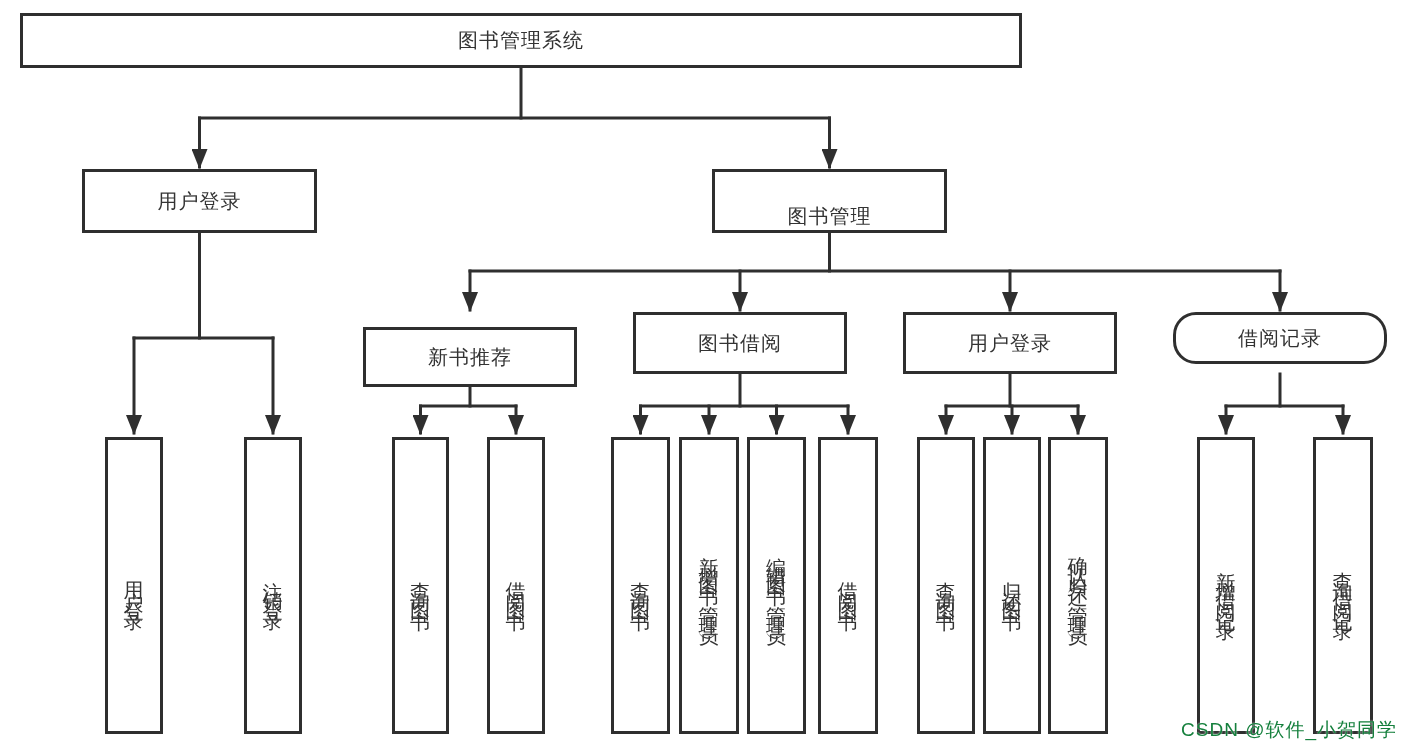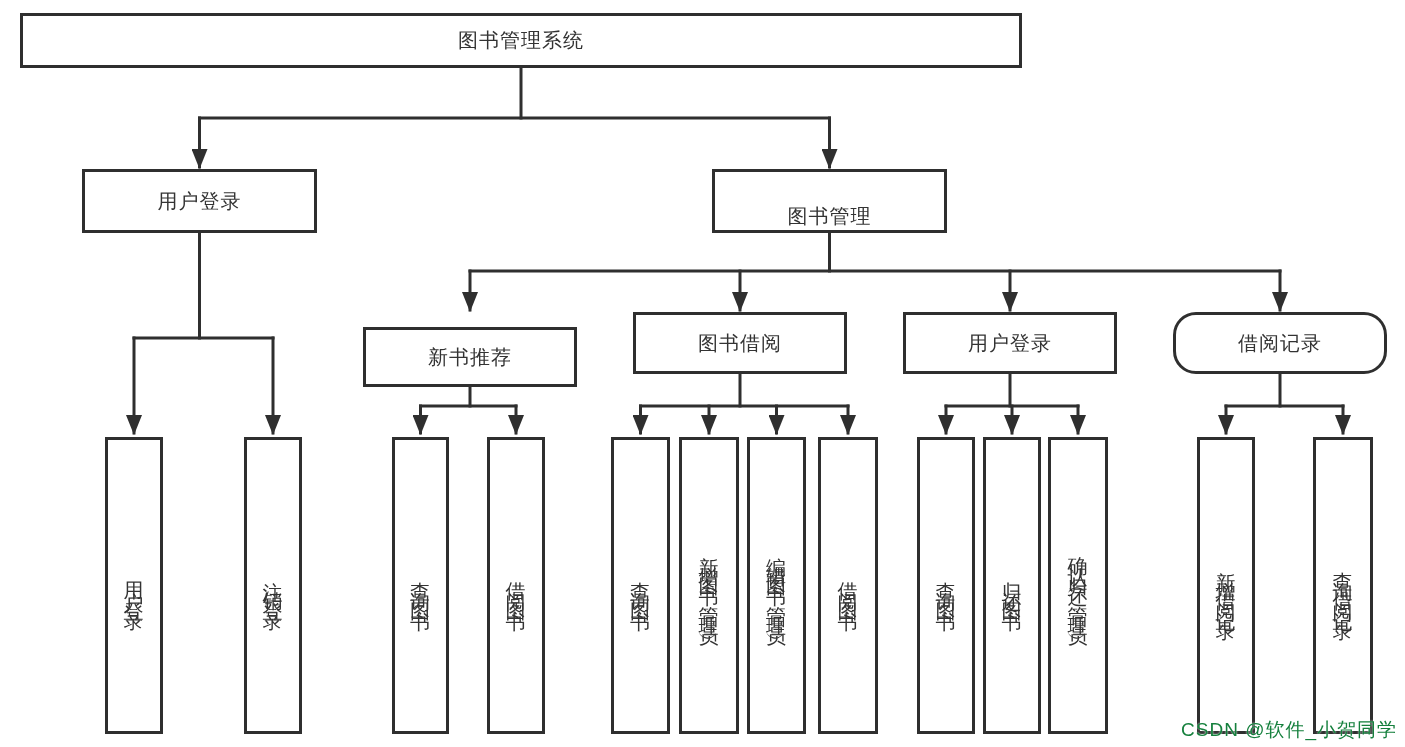--- a/index.html
+++ b/index.html
@@ -36,21 +36,21 @@
     letter-spacing: 10px;
     line-height: 1;
   }
   
   .root   { left: 20px;  top: 13px;  width: 1002px; height: 55px; }
   .n-user { left: 82px;  top: 169px; width: 235px;  height: 64px; }
   .n-mgmt { left: 712px; top: 169px; width: 235px;  height: 64px; align-items: flex-end; }
   .n-rec  { left: 363px; top: 327px; width: 214px;  height: 60px; }
   .n-bor  { left: 633px; top: 312px; width: 214px;  height: 62px; }
   .n-cur  { left: 903px; top: 312px; width: 214px;  height: 62px; }
-  .n-log  { left: 1173px;top: 312px; width: 214px;  height: 62px; border-radius: 23px; }
+  .n-log  { left: 1173px;top: 312px; width: 214px;  height: 52px; border-radius: 23px; }
   .leaf   { top: 437px; height: 297px; }
   .lf1  { left: 105px;  width: 58px; }
   .lf2  { left: 244px;  width: 58px; }
   .lf3  { left: 392px;  width: 57px; }
   .lf4  { left: 487px;  width: 58px; }
   .lf5  { left: 611px;  width: 59px; }
   .lf6  { left: 679px;  width: 60px; }
   .lf7  { left: 747px;  width: 59px; }
   .lf8  { left: 818px;  width: 60px; }
   .lf9  { left: 917px;  width: 58px; }

